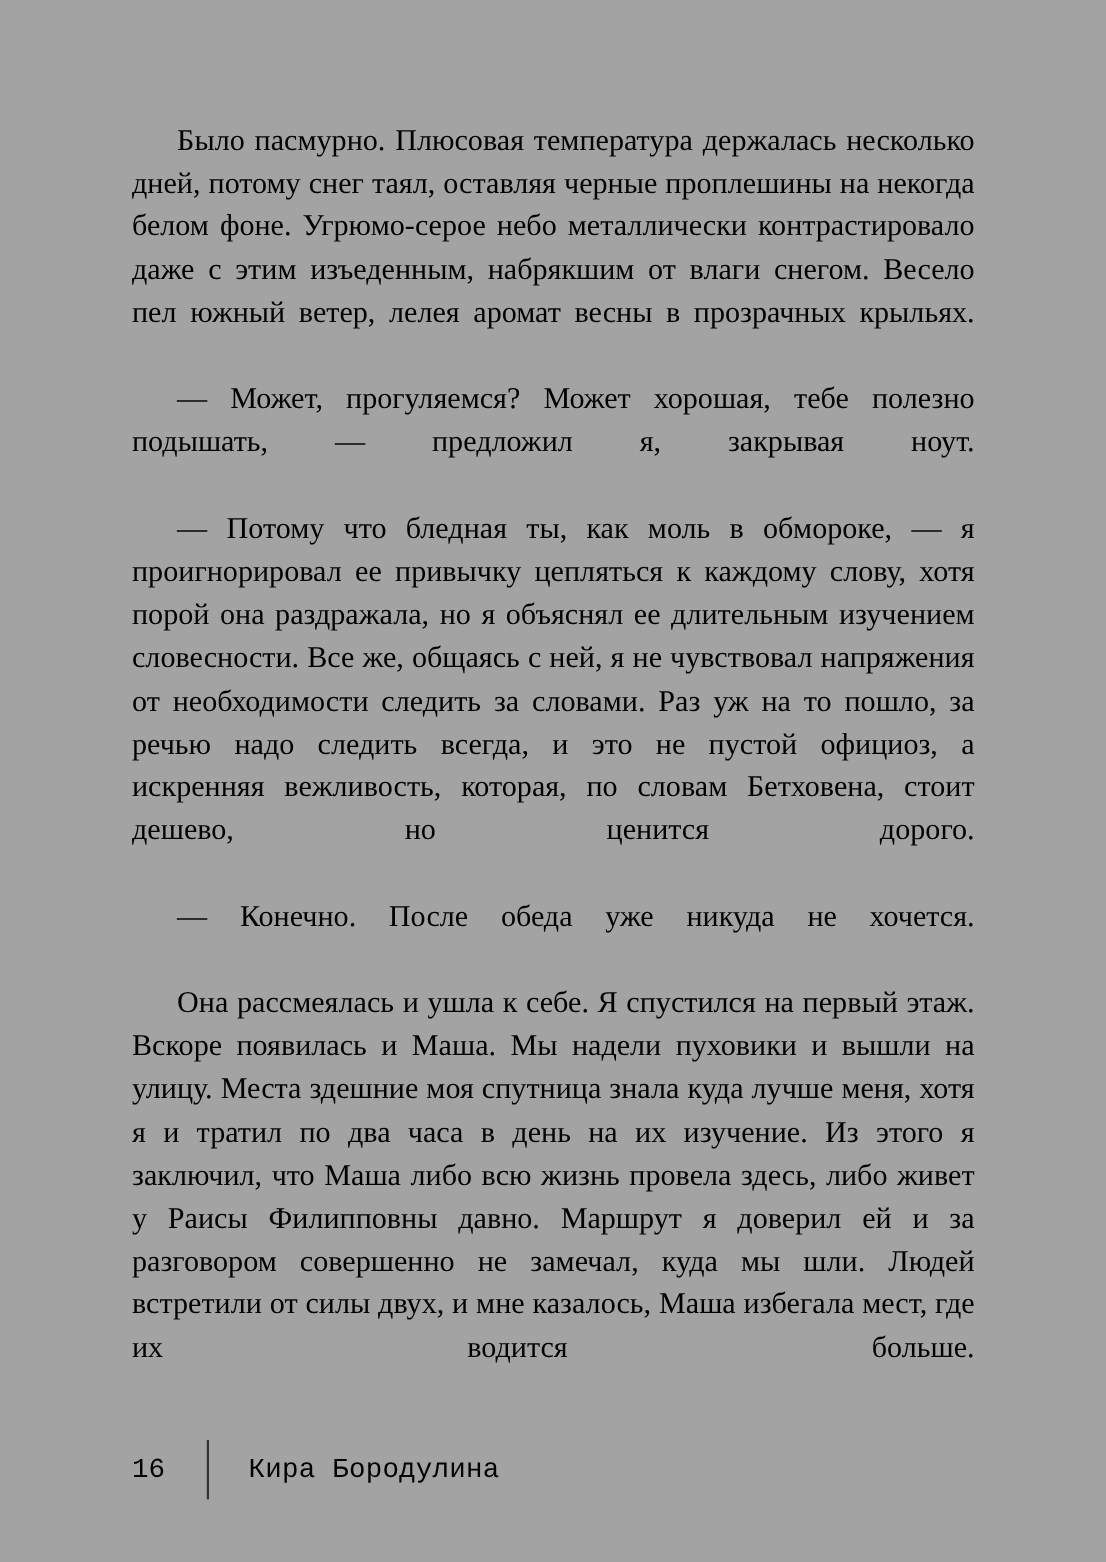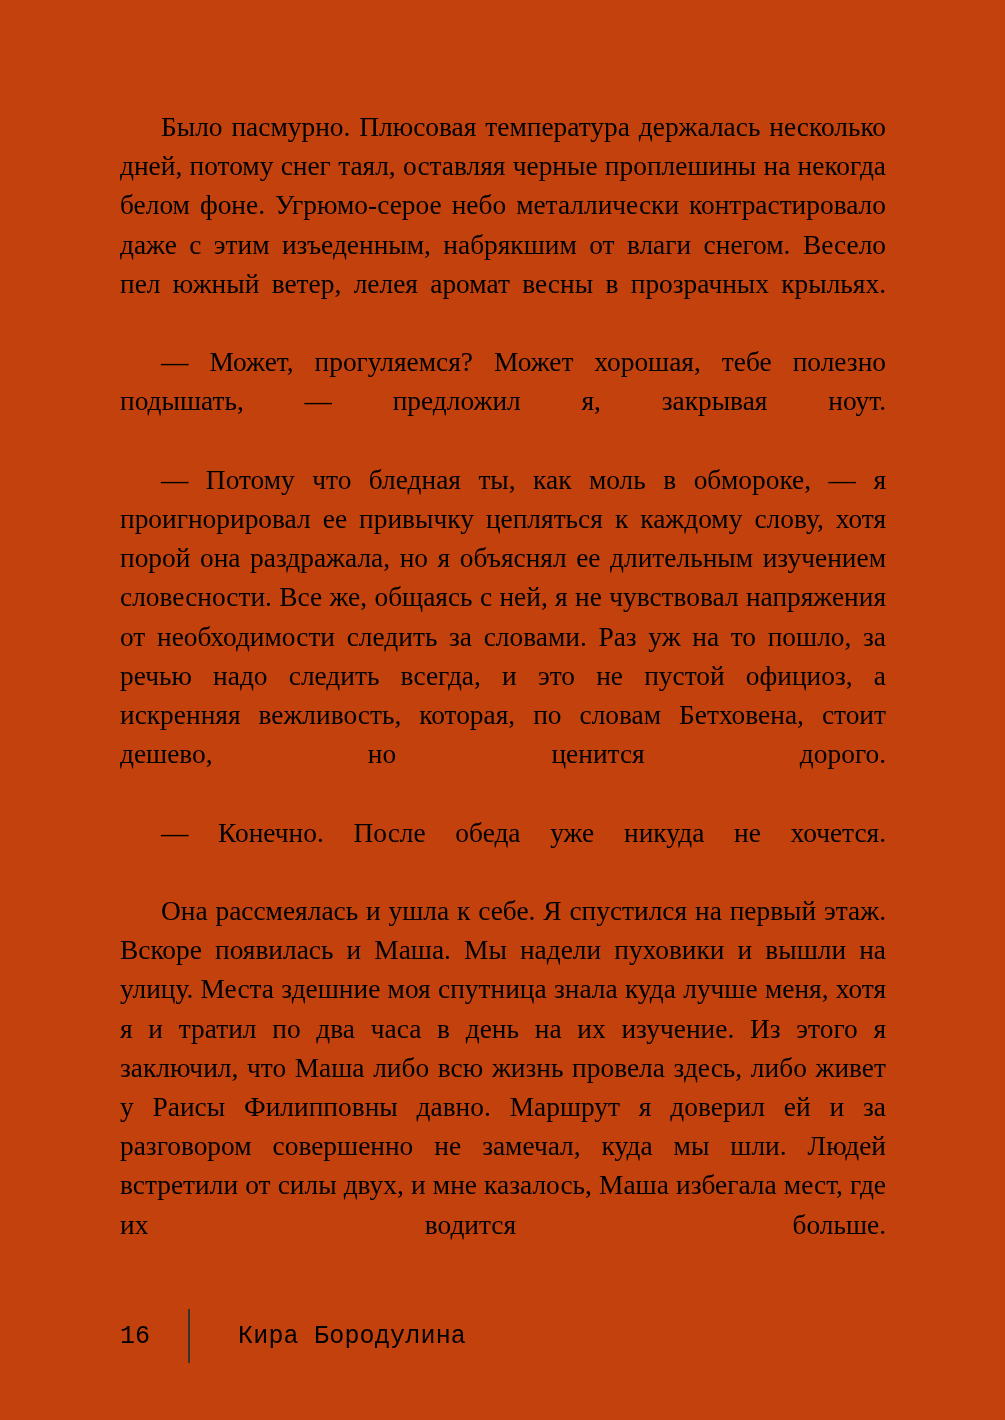--- a/index.html
+++ b/index.html
@@ -14,21 +14,21 @@
     position: relative;
     overflow: hidden;
     font-family: "Liberation Serif", "DejaVu Serif", serif;
     color: #000000;
     -webkit-font-smoothing: antialiased;
   }
 
   .page {
     position: absolute;
     inset: 0;
-    background: #c2410c;
+    background: #a3a3a3;
   }
 
   .text-column {
     position: absolute;
     left: 120px;
     top: 108px;
     width: 766px;
   }
 
   .para {
@@ -69,21 +69,21 @@
   .footer-rule {
     width: 2px;
     height: 54px;
     background: #333333;
     flex: 0 0 auto;
   }
   .footer-author {
     font-size: 25px;
     color: #000000;
     line-height: 1;
-    margin-left: 48px;
+    margin-left: 36px;
     letter-spacing: 0.2px;
   }
 </style>
 </head>
 <body>
 
 <div class="page">
 
   <div class="text-column">
     <p class="para">Было пасмурно. Плюсовая температура держалась несколько дней, потому снег таял, оставляя черные про­плешины на некогда белом фоне. Угрюмо-серое небо ме­таллически контрастировало даже с этим изъеденным, на­брякшим от влаги снегом. Весело пел южный ветер, лелея аромат весны в прозрачных крыльях.</p>

